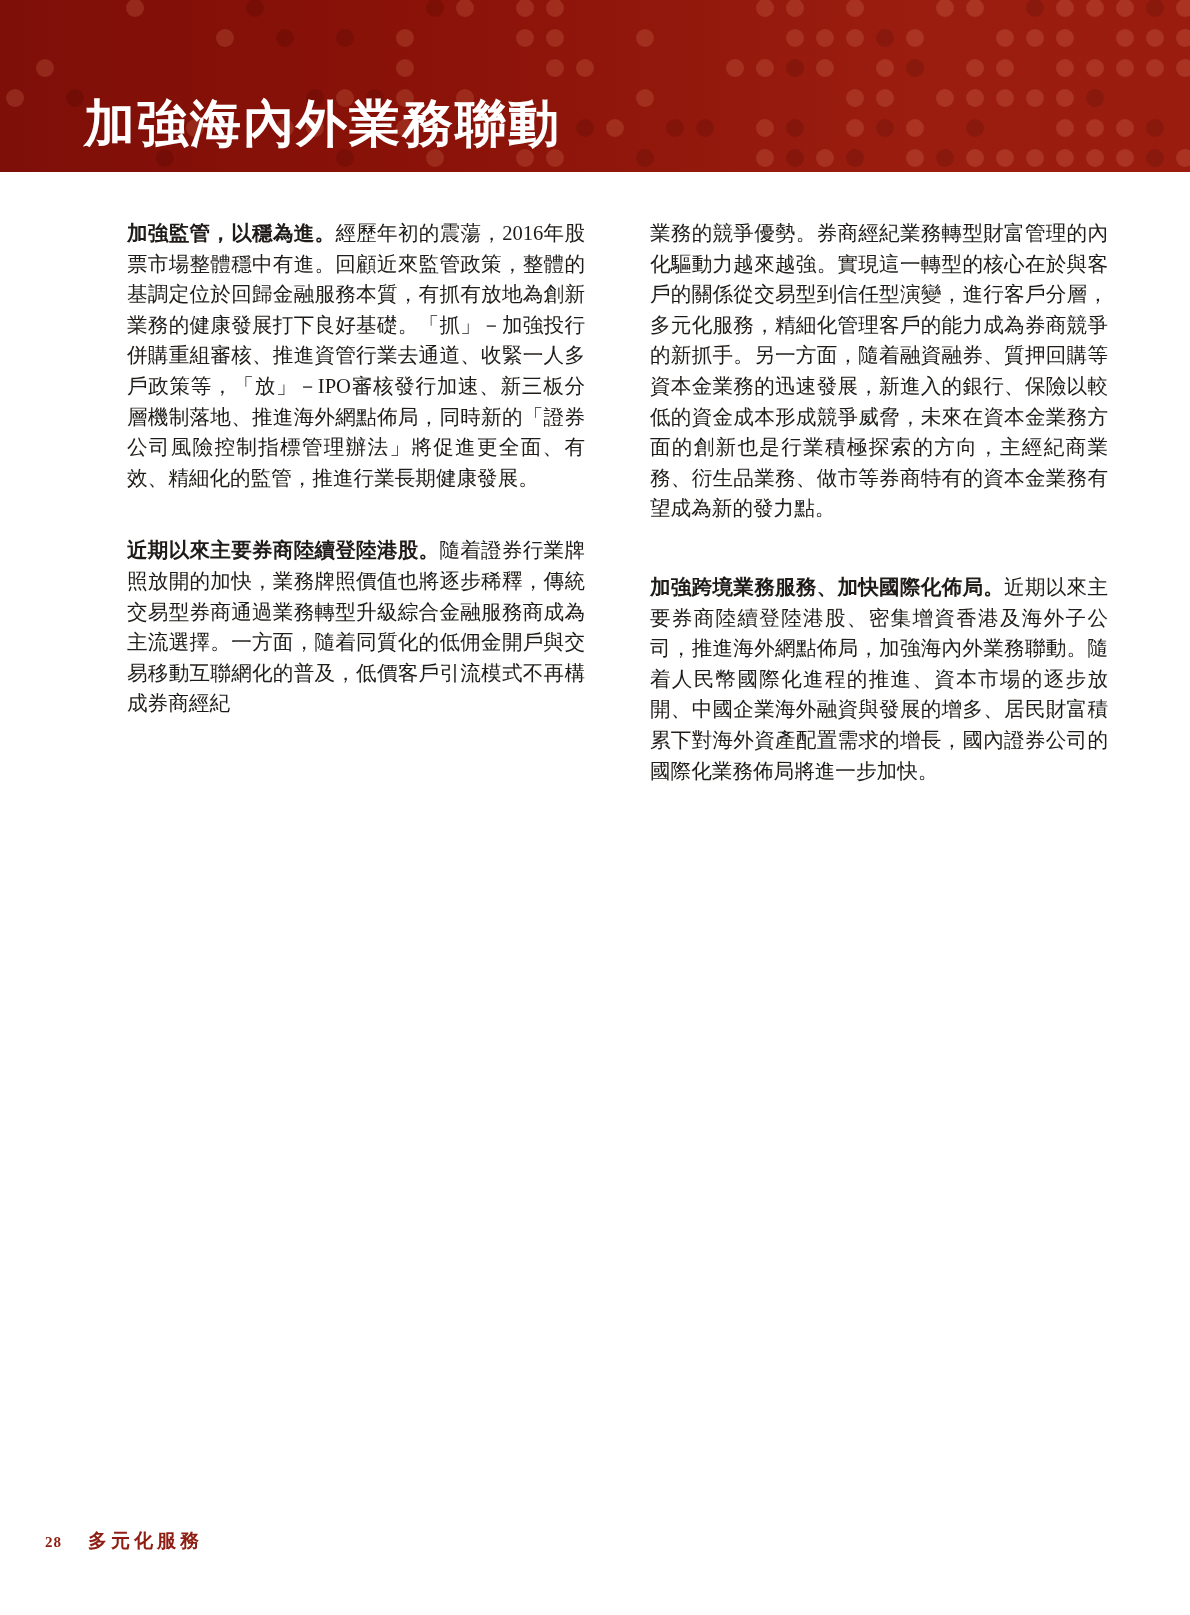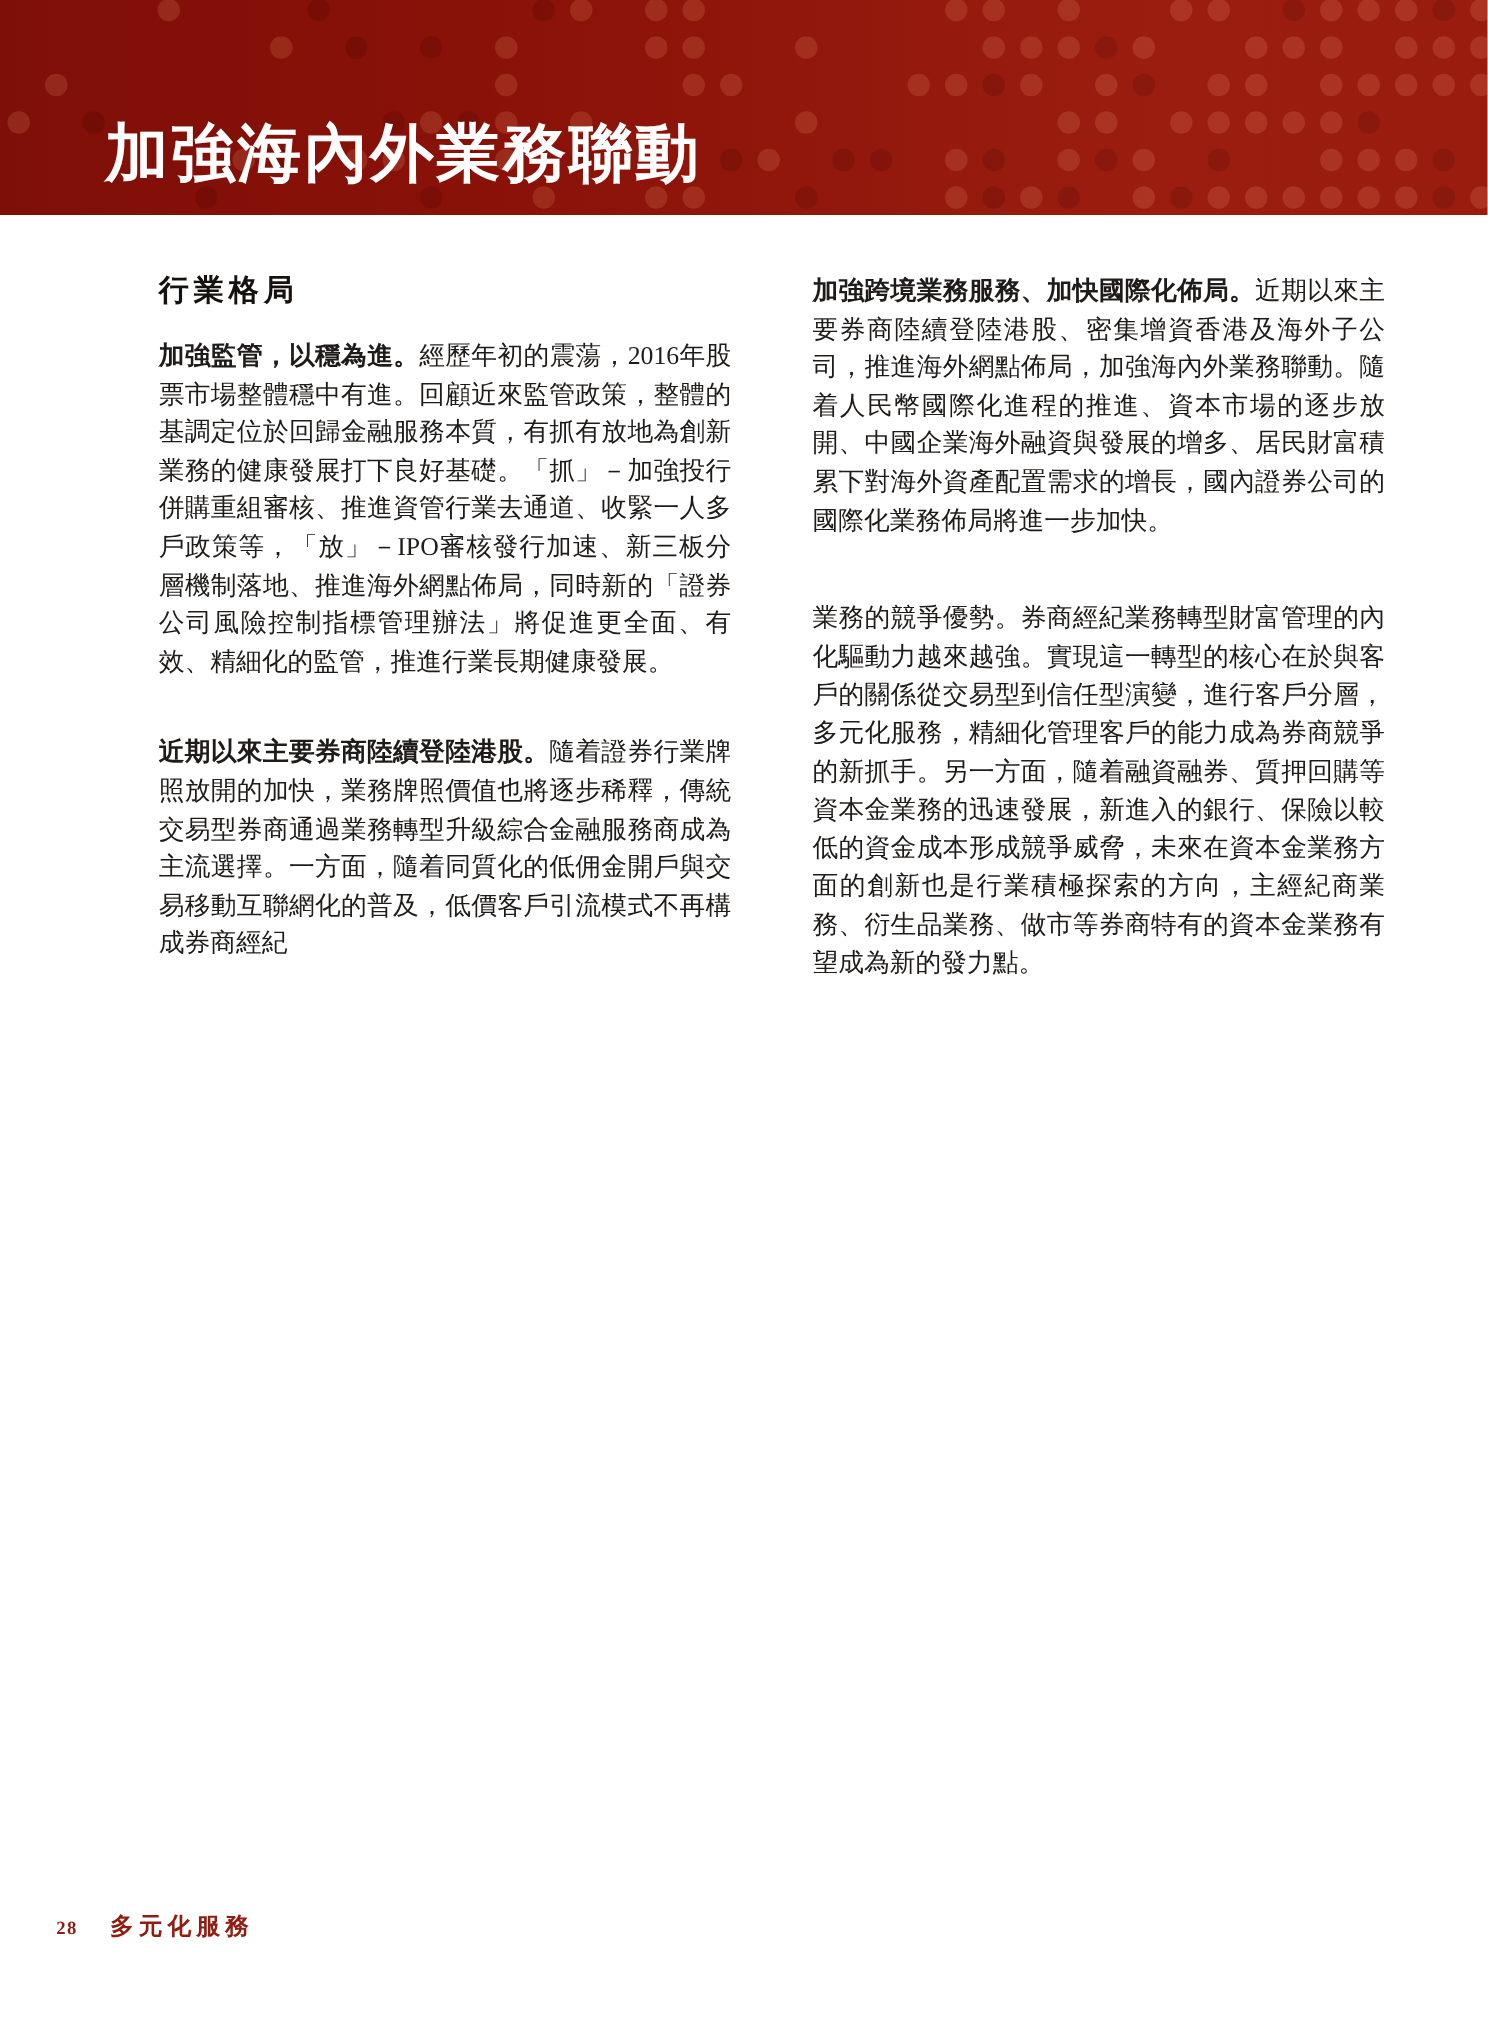--- a/index.html
+++ b/index.html
@@ -163,27 +163,26 @@
       <span class="dot dot-light" style="left: 1086px; top: 149px;"></span>
       <span class="dot dot-light" style="left: 1116px; top: 149px;"></span>
       <span class="dot dot-dark" style="left: 1146px; top: 149px;"></span>
       <span class="dot dot-light" style="left: 1176px; top: 149px;"></span>
     </div>
   <h1>加強海內外業務聯動</h1>
 </header>
 
 <main>
   <div class="col col-left">
-    <h2>行業格局</h2>
     <p><span class="lead">加強監管，以穩為進。</span><span>經歷年初的震蕩，2016年股票市場整體穩中有進。回顧近來監管政策，整體的基調定位於回歸金融服務本質，有抓有放地為創新業務的健康發展打下良好基礎。「抓」－加強投行併購重組審核、推進資管行業去通道、收緊一人多戶政策等，「放」－IPO審核發行加速、新三板分層機制落地、推進海外網點佈局，同時新的「證券公司風險控制指標管理辦法」將促進更全面、有效、精細化的監管，推進行業長期健康發展。</span></p>
     <p><span class="lead">近期以來主要券商陸續登陸港股。</span><span>隨着證券行業牌照放開的加快，業務牌照價值也將逐步稀釋，傳統交易型券商通過業務轉型升級綜合金融服務商成為主流選擇。一方面，隨着同質化的低佣金開戶與交易移動互聯網化的普及，低價客戶引流模式不再構成券商經紀</span></p>
   </div>
 
   <div class="col col-right">
+    <p><span class="lead"></span><span>業務的競爭優勢。券商經紀業務轉型財富管理的內化驅動力越來越強。實現這一轉型的核心在於與客戶的關係從交易型到信任型演變，進行客戶分層，多元化服務，精細化管理客戶的能力成為券商競爭的新抓手。另一方面，隨着融資融券、質押回購等資本金業務的迅速發展，新進入的銀行、保險以較低的資金成本形成競爭威脅，未來在資本金業務方面的創新也是行業積極探索的方向，主經紀商業務、衍生品業務、做市等券商特有的資本金業務有望成為新的發力點。</span></p>
     <p><span class="lead">加強跨境業務服務、加快國際化佈局。</span><span>近期以來主要券商陸續登陸港股、密集增資香港及海外子公司，推進海外網點佈局，加強海內外業務聯動。隨着人民幣國際化進程的推進、資本市場的逐步放開、中國企業海外融資與發展的增多、居民財富積累下對海外資產配置需求的增長，國內證券公司的國際化業務佈局將進一步加快。</span></p>
-    <p><span class="lead"></span><span>業務的競爭優勢。券商經紀業務轉型財富管理的內化驅動力越來越強。實現這一轉型的核心在於與客戶的關係從交易型到信任型演變，進行客戶分層，多元化服務，精細化管理客戶的能力成為券商競爭的新抓手。另一方面，隨着融資融券、質押回購等資本金業務的迅速發展，新進入的銀行、保險以較低的資金成本形成競爭威脅，未來在資本金業務方面的創新也是行業積極探索的方向，主經紀商業務、衍生品業務、做市等券商特有的資本金業務有望成為新的發力點。</span></p>
   </div>
 </main>
 
 <footer>
   <span class="page-num">28</span>
   <span class="company">多元化服務</span>
 </footer>
 
 </body></html>

